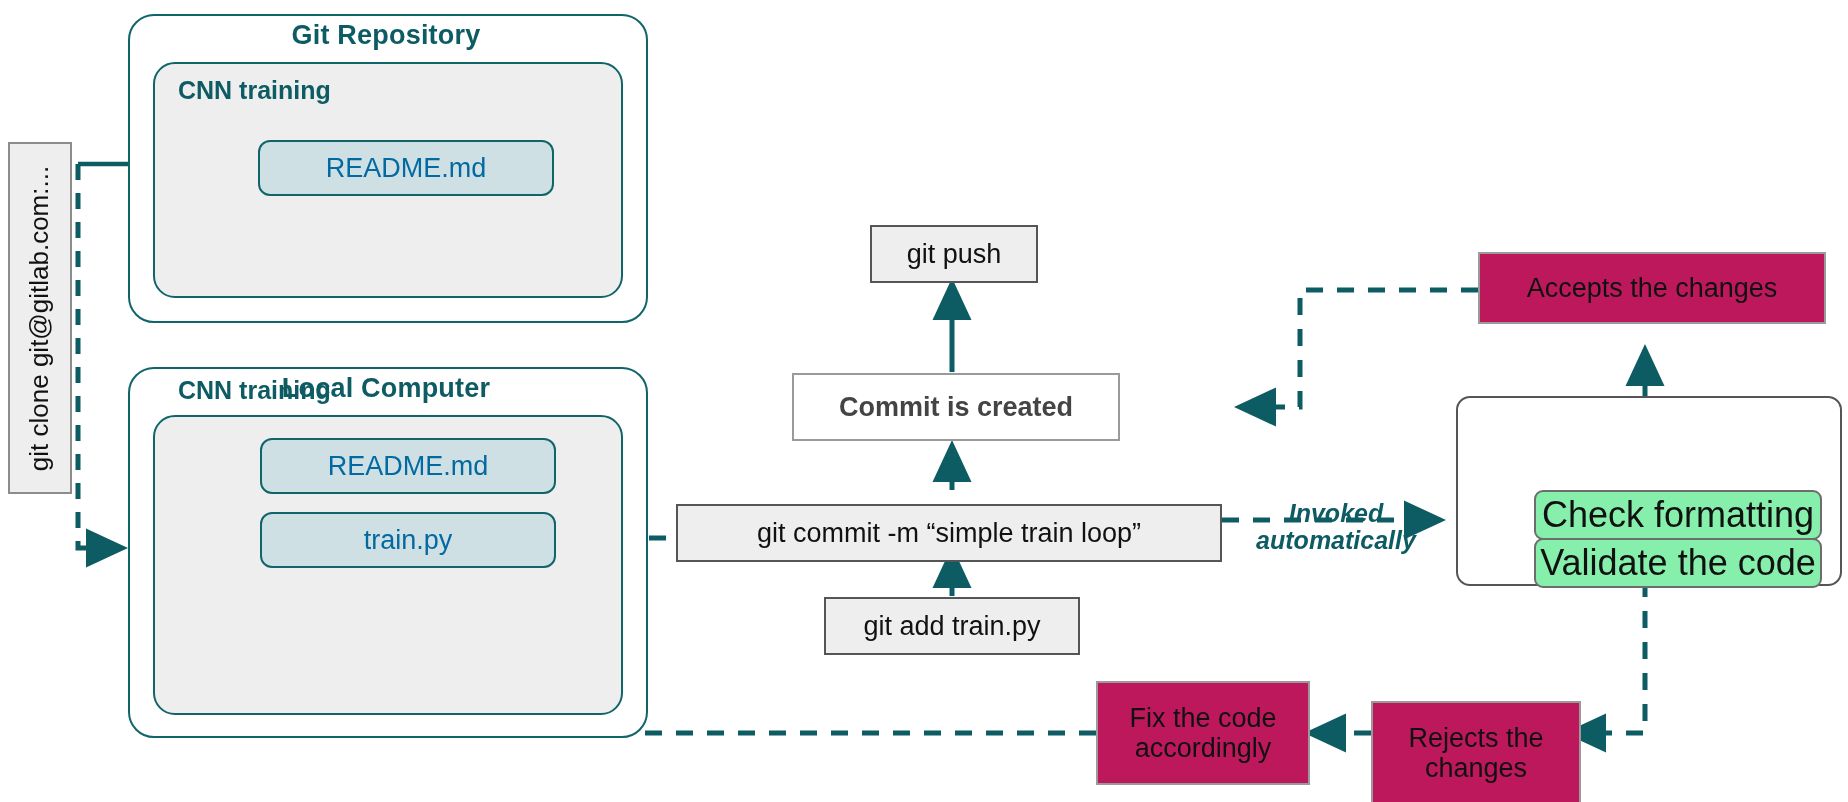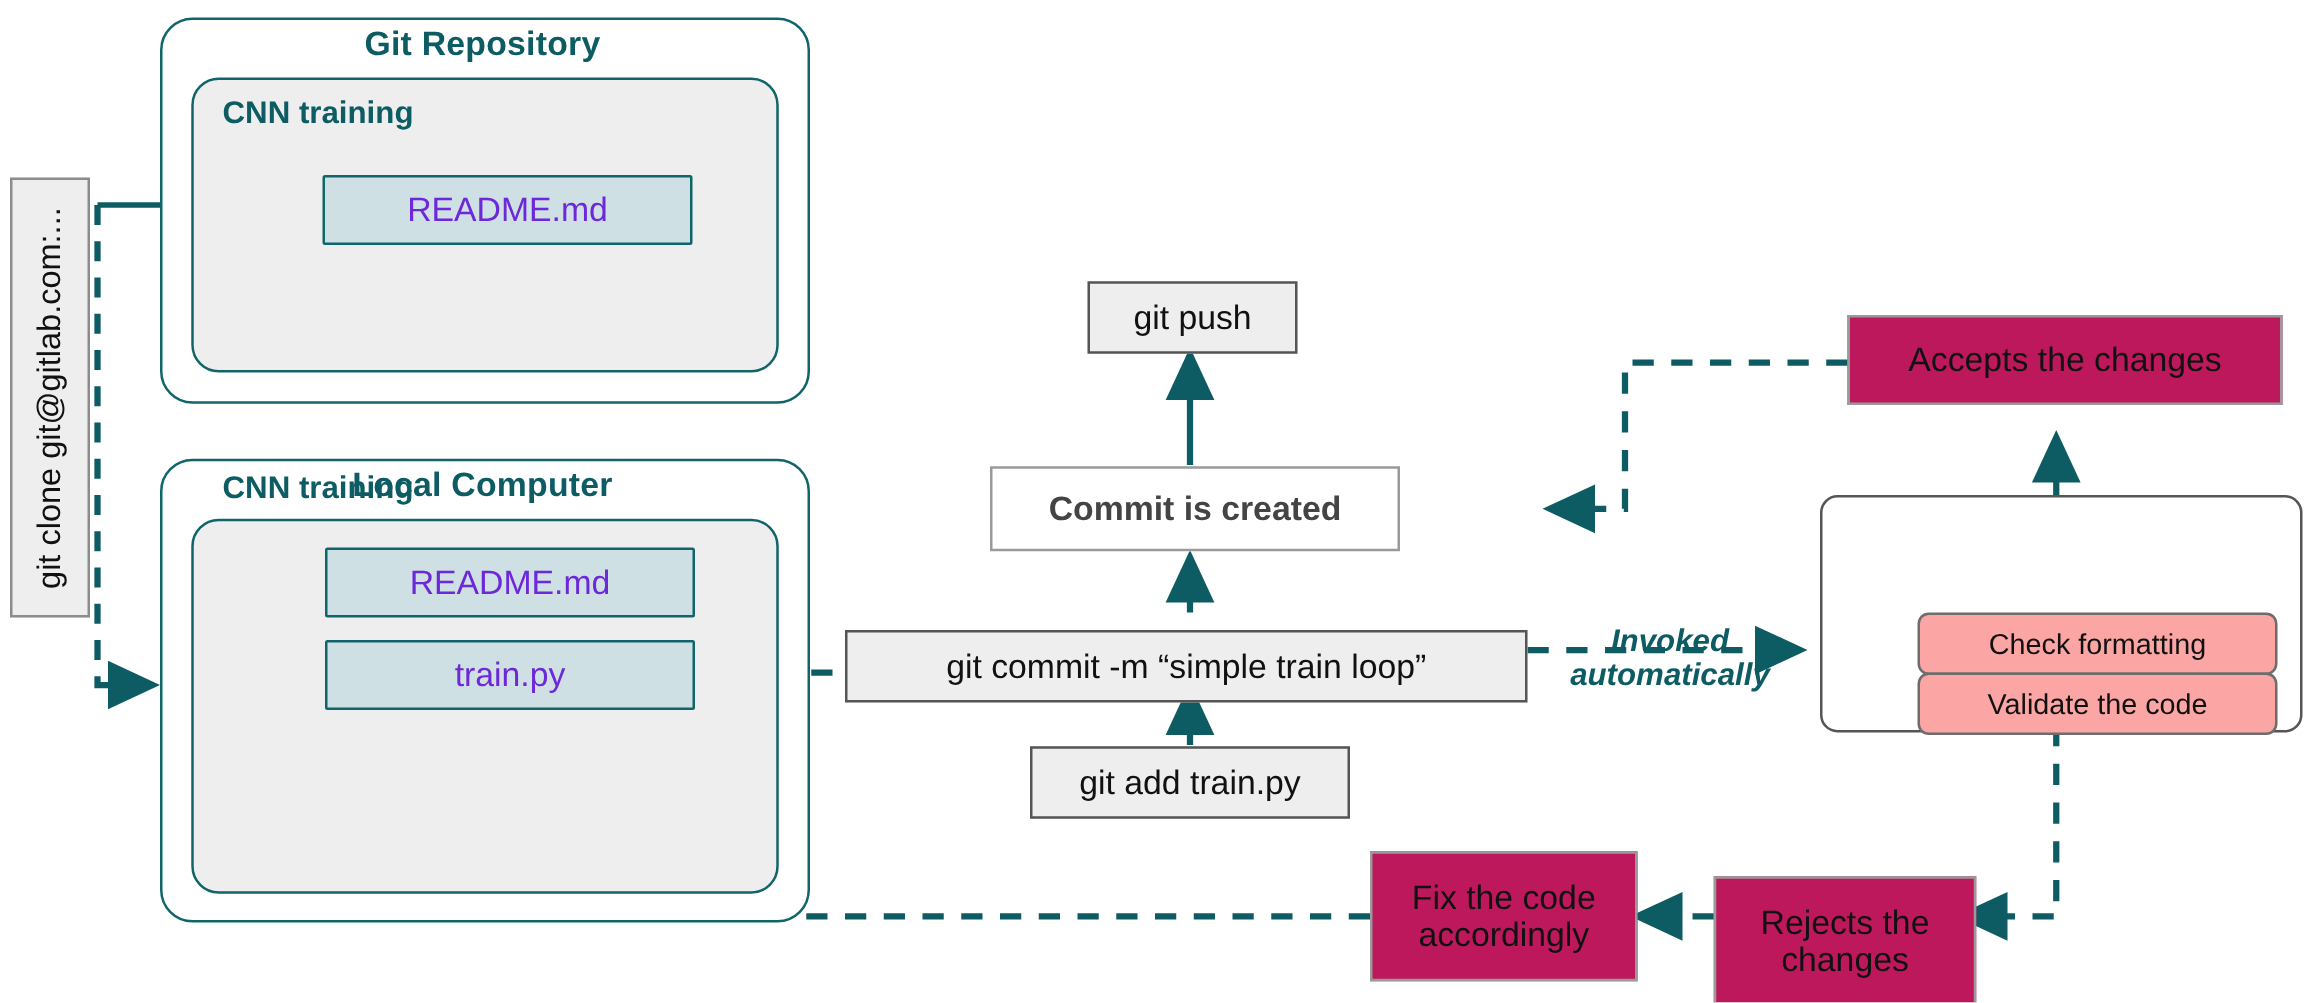--- a/index.html
+++ b/index.html
@@ -21,35 +21,35 @@
   }
   
   .panel-inner{
     border:2.5px solid #10656b;border-radius:22px;background:#eeeeee;
   }
   .panel-label{
     position:absolute;color:#0d5c63;font-weight:bold;font-size:25px;
   }
   
   .file-chip{
-    border:2.5px solid #10656b;border-radius:2px;background:#cfe0e5;
-    color:#6d28d9;font-size:27px;
+    border:2.5px solid #10656b;border-radius:12px;background:#cfe0e5;
+    color:#0369a1;font-size:27px;
   }
   .rect-white{
     border:2.5px solid #9a9a9a;background:#ffffff;color:#444444;font-size:27px;
   }
   .rect-white-plain{
     border:2.5px solid #9a9a9a;background:#be185d;color:#111111;font-size:27px;
   }
   .rect-dark{
     border:2.5px solid #555555;background:#eeeeee;color:#111111;font-size:27px;
   }
   .bold{font-weight:bold;}
   .hook-box{
-    border:2px solid #6d6d6d;border-radius:9px;background:#fca5a5;color:#111111;font-size:23px;
+    border:2px solid #6d6d6d;border-radius:9px;background:#86efac;color:#111111;font-size:36px;
   }
   .hook-outer{
     border:2.5px solid #555555;border-radius:14px;background:#ffffff;
   }
   .hook-title{
     position:absolute;color:#4a4a4a;font-weight:bold;font-size:26px;
   }
   
   .vert-box{
     border:2.5px solid #8c8c8c;background:#eeeeee;color:#111111;font-size:26px;

